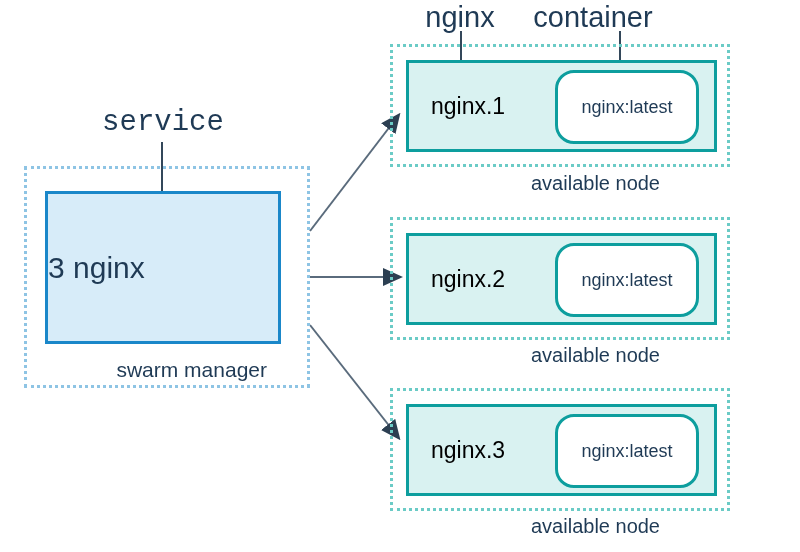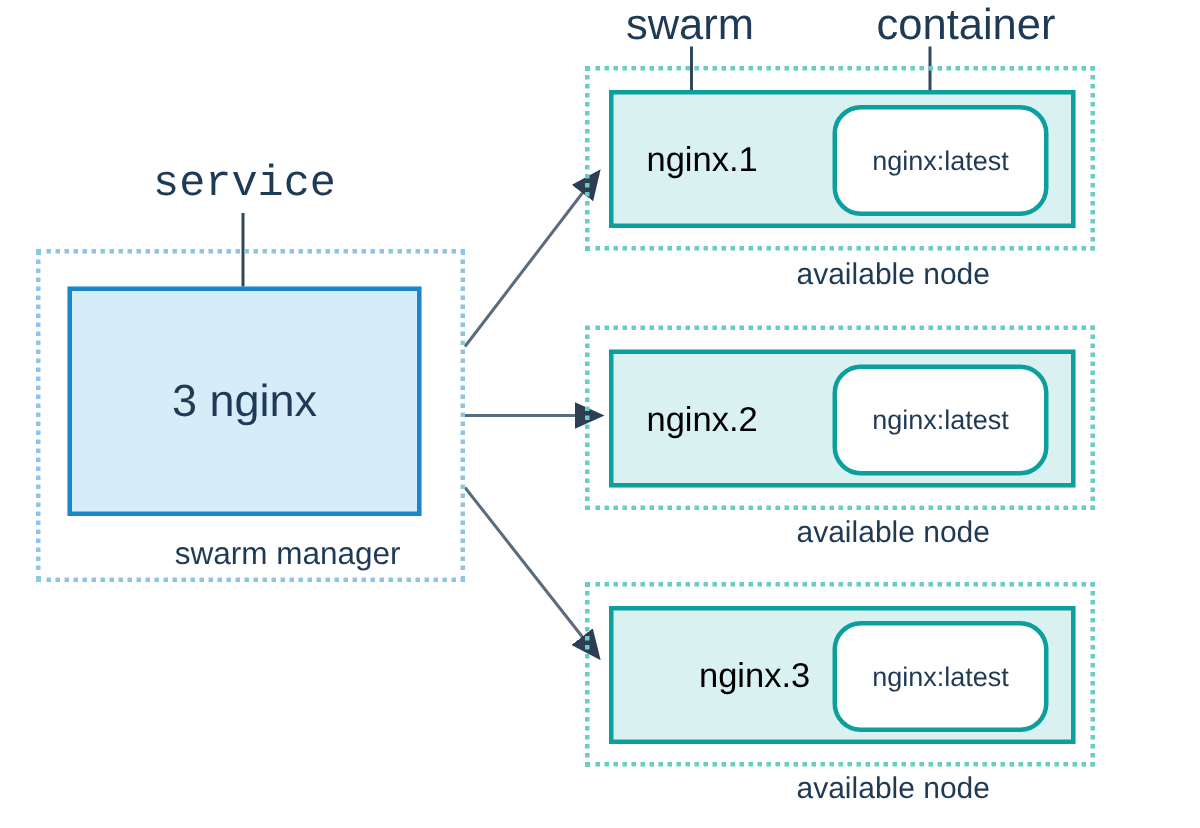--- a/index.html
+++ b/index.html
@@ -14,34 +14,34 @@
   }
   .lbl {
     position: absolute;
     color: #1f3a55;
     font-size: 29px;
     text-align: center;
     white-space: nowrap;
   }
   #service-label { left: 63px;  top: 106px; width: 200px; font-family: Liberation Mono, monospace; }
   #task-label    { left: 360px; top: 1px;   width: 200px; }
-  #container-label { left: 544px; top: 1px; width: 200px; }
+  #container-label { left: 493px; top: 1px; width: 200px; }
 
   
   #manager-dotted {
     position: absolute;
     left: 24px; top: 166px; width: 286px; height: 222px;
     border: 3px dotted #8ec4e4;
   }
   #manager-box {
     position: absolute;
     left: 45px; top: 191px; width: 236px; height: 153px;
     background: #d7ecf9;
     border: 3px solid #1a87c9;
-    display: flex; align-items: center; justify-content: center;
+    display: flex; align-items: center; justify-content: flex-start;
   }
   #manager-box .replicas-text {
     color: #1f3a55; font-size: 30px; line-height: 1.24; text-align: center;
   }
   .caption {
     position: absolute;
     color: #1f3a55; font-size: 20px; text-align: right; white-space: nowrap;
   }
   #manager-caption { left: 67px; top: 358px; width: 200px; font-size: 21px; }
 
@@ -67,21 +67,21 @@
     background: #ffffff;
     border: 3px solid #0d9e9e;
     border-radius: 19px;
     display: flex; align-items: center; justify-content: center;
   }
   .container-name { color: #1f3a55; font-size: 18px; white-space: nowrap; }
   .node-caption { left: 460px; width: 200px; }
 
   #node1-dotted { top: 44px; }  #node1-box { top: 60px; }  #node1-caption { top: 172px; }
   #node2-dotted { top: 217px; } #node2-box { top: 233px; } #node2-caption { top: 344px; }
-  #node3-dotted { top: 388px; } #node3-box { top: 404px; padding-left: 35px; } #node3-caption { top: 515px; }
+  #node3-dotted { top: 388px; } #node3-box { top: 404px; } #node3-caption { top: 515px; }
 
   #wires { position: absolute; left: 0; top: 0; width: 800px; height: 552px; pointer-events: none; }
 </style>
 </head>
 <body>
 
 <div id="canvas">
 
   <svg id="wires" viewBox="0 0 800 552">
     <defs>
@@ -91,21 +91,21 @@
     </defs>
     <line x1="162" y1="142" x2="162" y2="228" stroke="#33475a" stroke-width="2"></line>
     <line x1="461" y1="31" x2="461" y2="81" stroke="#33475a" stroke-width="2"></line>
     <line x1="620" y1="31" x2="620" y2="82" stroke="#33475a" stroke-width="2"></line>
     <line x1="310" y1="231" x2="398" y2="116" stroke="#5a6b7c" stroke-width="2" marker-end="url(#arrowhead)"></line>
     <line x1="310" y1="277" x2="399" y2="277" stroke="#5a6b7c" stroke-width="2" marker-end="url(#arrowhead)"></line>
     <line x1="310" y1="325" x2="398" y2="437" stroke="#5a6b7c" stroke-width="2" marker-end="url(#arrowhead)"></line>
   </svg>
 
   <div class="lbl" id="service-label">service</div>
-  <div class="lbl" id="task-label">swarm</div>
+  <div class="lbl" id="task-label">nginx</div>
   <div class="lbl" id="container-label">container</div>
 
   <div id="manager-dotted"></div>
   <div id="manager-box">
     <div class="replicas-text">
       <div>3 nginx</div>
     </div>
   </div>
   <div class="caption" id="manager-caption">swarm manager</div>
 

